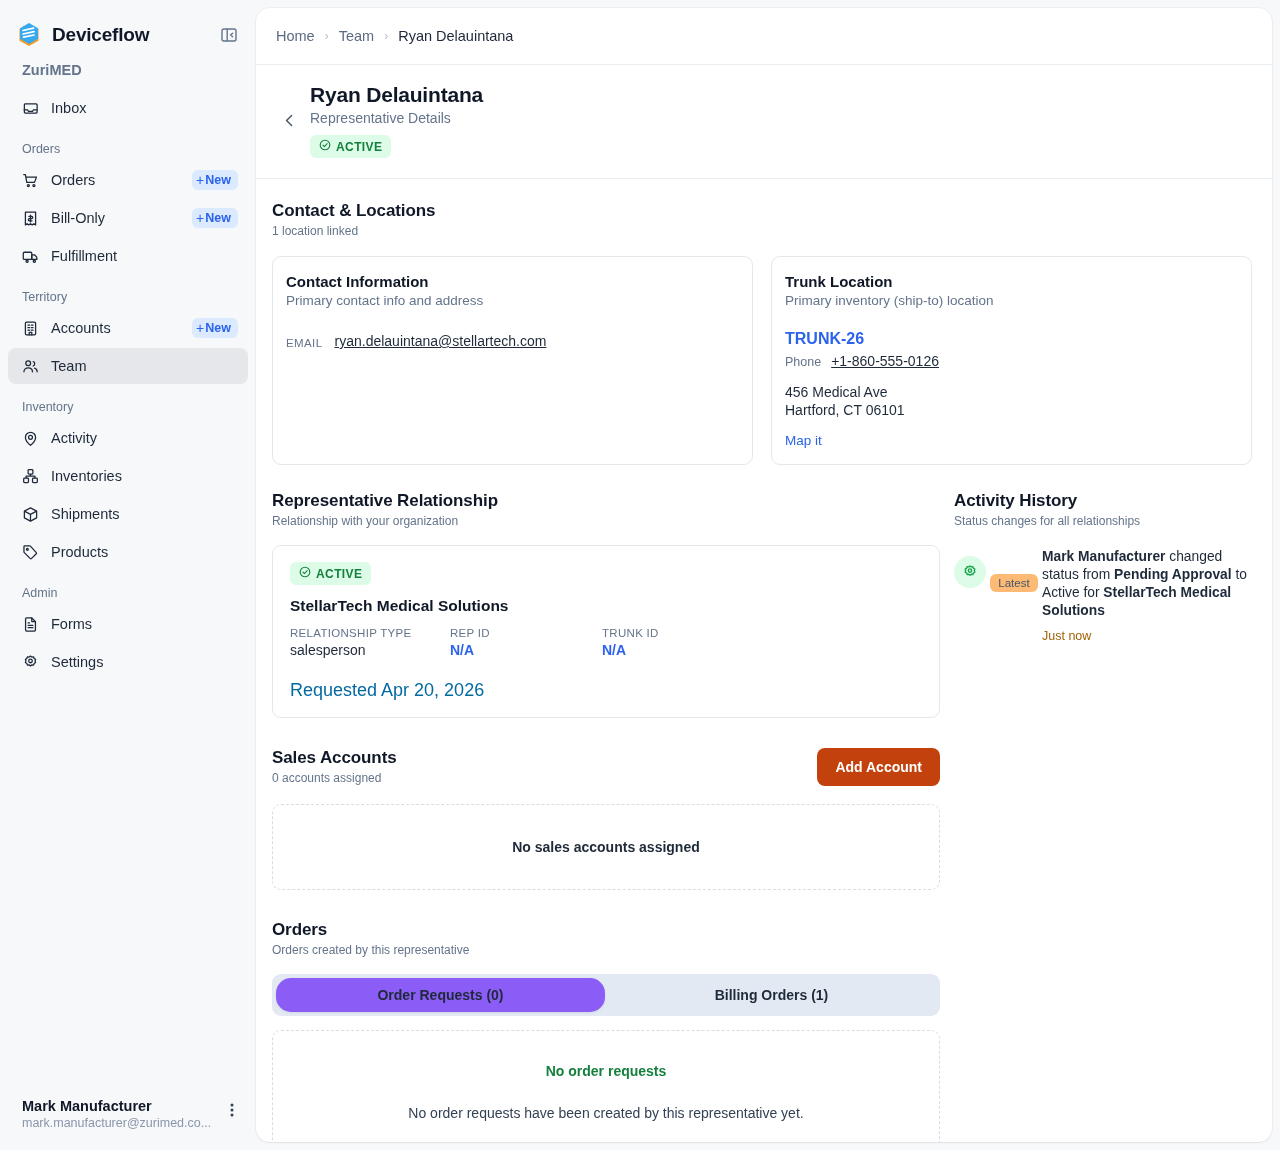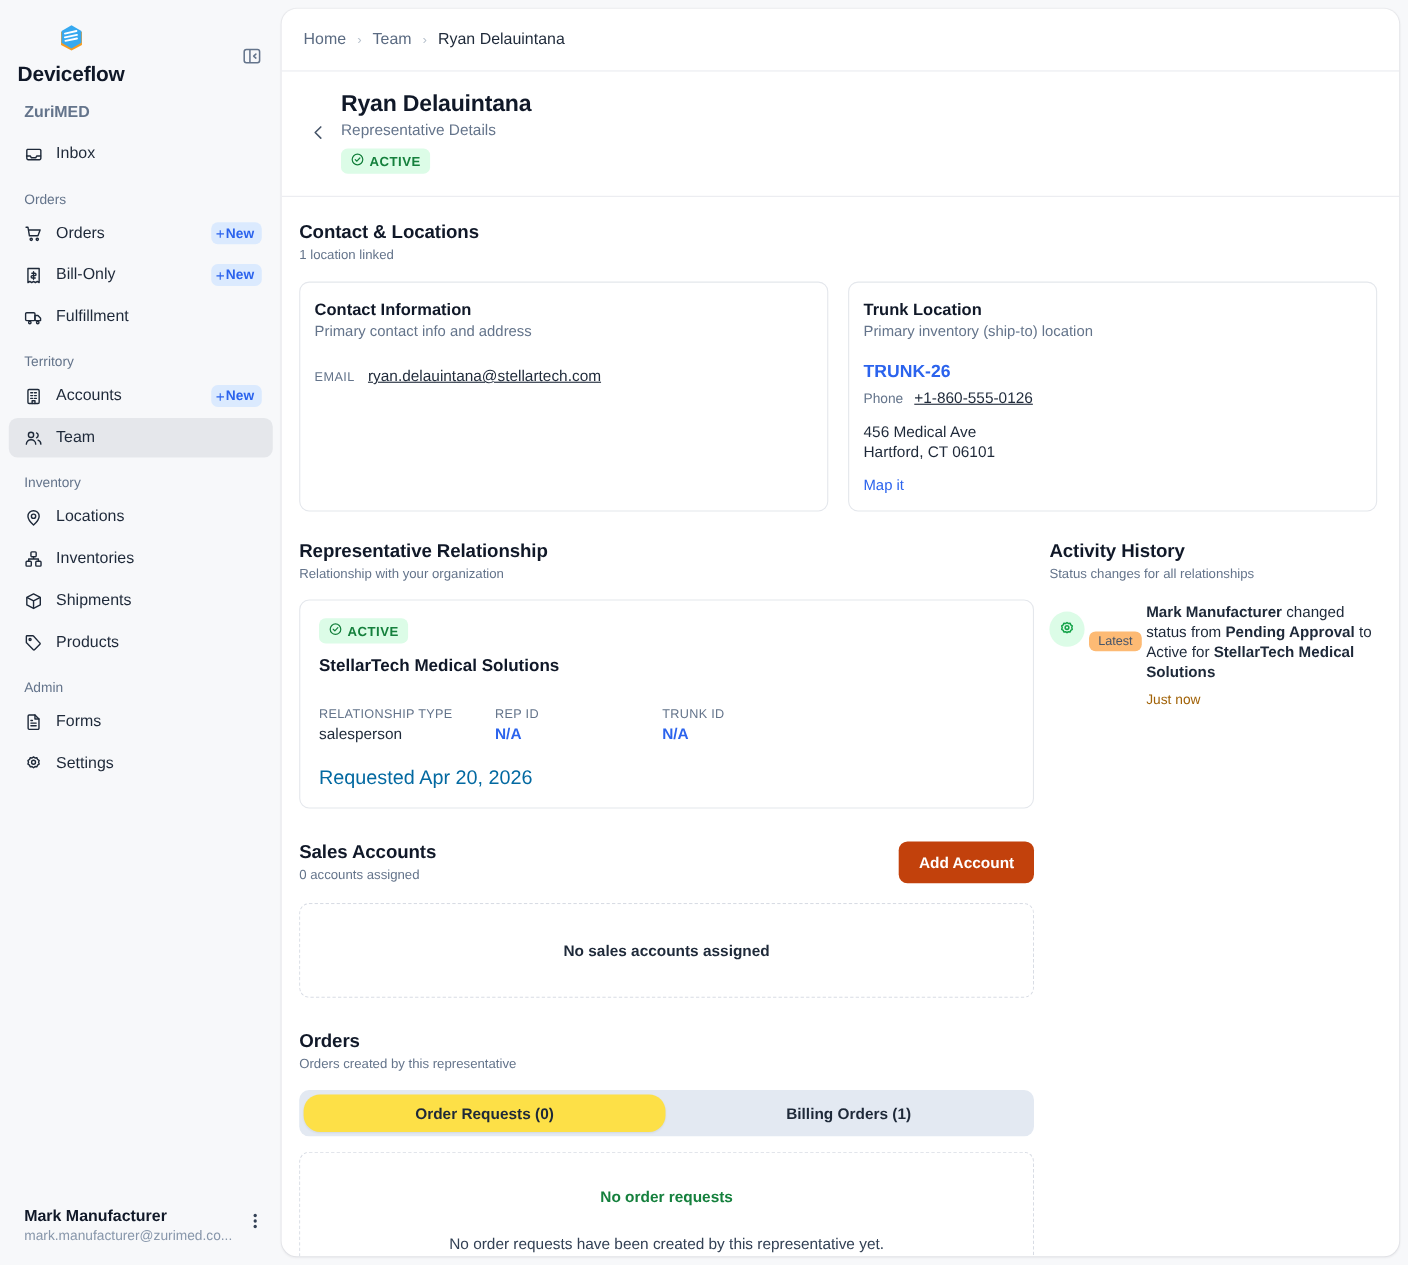--- a/index.html
+++ b/index.html
@@ -17,21 +17,21 @@
     width: 256px; height: 1150px;
     background: #f7f8fa;
     position: relative;
     flex: 0 0 256px;
     overflow: hidden;
   }
   .sb-head {
     display: flex; align-items: center; justify-content: space-between;
     padding: 22px 16px 0 16px;
   }
-  .brand { display: flex; align-items: center; gap: 10px; flex-direction: column; }
+  .brand { display: flex; align-items: center; gap: 10px; }
   .logo { width: 26px; height: 26px; position: relative; flex: 0 0 26px; }
   .collapse-btn {
     width: 22px; height: 22px; border-radius: 4px;
     display: flex; align-items: center; justify-content: center;
     cursor: pointer;
   }
   .brand-name { font-size: 19px; font-weight: 700; color: #101828; letter-spacing: -0.2px; }
   .org-name { font-size: 14.5px; font-weight: 700; color: #64748b; padding: 14px 0 8px 22px; }
 
   .nav { padding: 4px 8px 0 8px; }
@@ -138,21 +138,21 @@
   .col-right { flex: 1; }
 
   .rel-card {
     border: 1px solid #e4e7ec; border-radius: 9px;
     padding: 16px 17px; margin-top: 17px;
   }
   .rel-org { font-size: 15.5px; font-weight: 700; color: #101828; margin-top: 12px; }
   .rel-grid { display: flex; margin-top: 12px; }
   .rel-f1 { width: 160px; }
   .rel-f2 { width: 152px; }
-  .rel-fl { font-size: 11.5px; color: #64748b; letter-spacing: .3px; margin-top: 17px; }
+  .rel-fl { font-size: 11.5px; color: #64748b; letter-spacing: .3px; }
   .rel-fv { font-size: 14px; color: #1e2939; margin-top: 3px; }
   .rel-fv.blue { color: #2b63ed; font-weight: 700; }
   .rel-req { font-size: 18px; color: #0369a1; margin-top: 22px; }
 
   .act-item { display: flex; gap: 0; margin-top: 20px; }
   .act-icon {
     width: 32px; height: 32px; border-radius: 50%;
     background: #dcfce7; display:flex; align-items:center; justify-content:center;
     flex: 0 0 32px; margin-top: 8px;
   }
@@ -182,21 +182,21 @@
 
   .tabs {
     display: flex; background: #e3e9f2; border-radius: 9px;
     padding: 4px; margin-top: 17px; gap: 2px;
   }
   .tab {
     flex: 1; text-align: center; padding: 9px 0;
     font-size: 14px; font-weight: 700; color: #1e2939;
     border-radius: 7px; cursor: pointer;
   }
-  .tab.selected { background: #fde047; box-shadow: 0 1px 2px rgba(16,24,40,.08); border-radius: 15px; }
+  .tab.selected { background: #8b5cf6; box-shadow: 0 1px 2px rgba(16,24,40,.08); border-radius: 15px; }
 
   .orders-empty {
     border: 1px dashed #d8dce4; border-radius: 9px;
     margin-top: 14px; padding: 32px 10px 34px;
     display: flex; flex-direction: column; align-items: center;
   }
   .oe-title { font-size: 14px; font-weight: 700; color: #15803d; }
   .oe-sub { font-size: 14px; color: #334155; margin-top: 26px; }
 </style>
 </head>
@@ -312,21 +312,21 @@
 
       <div class="nav-section">Inventory</div>
 
       <div class="nav-item">
         <span class="ico">
           <svg width="17" height="17" viewBox="0 0 20 20" fill="none" stroke="#1e2939" stroke-width="1.5" stroke-linejoin="round">
             <path d="M10 18s6-5.1 6-9.3A6 6 0 0 0 4 8.7C4 12.9 10 18 10 18z"></path>
             <circle cx="10" cy="8.6" r="2.3"></circle>
           </svg>
         </span>
-        <span class="label">Locations</span>
+        <span class="label">Activity</span>
       </div>
 
       <div class="nav-item">
         <span class="ico">
           <svg width="17" height="17" viewBox="0 0 20 20" fill="none" stroke="#1e2939" stroke-width="1.5" stroke-linejoin="round">
             <rect x="7.2" y="2" width="5.6" height="5.2" rx="1"></rect>
             <rect x="2" y="12" width="5.6" height="5.2" rx="1"></rect>
             <rect x="12.4" y="12" width="5.6" height="5.2" rx="1"></rect>
             <path d="M10 7.2v2.4M10 9.6H4.8v2.4M10 9.6h5.2v2.4"></path>
           </svg>

